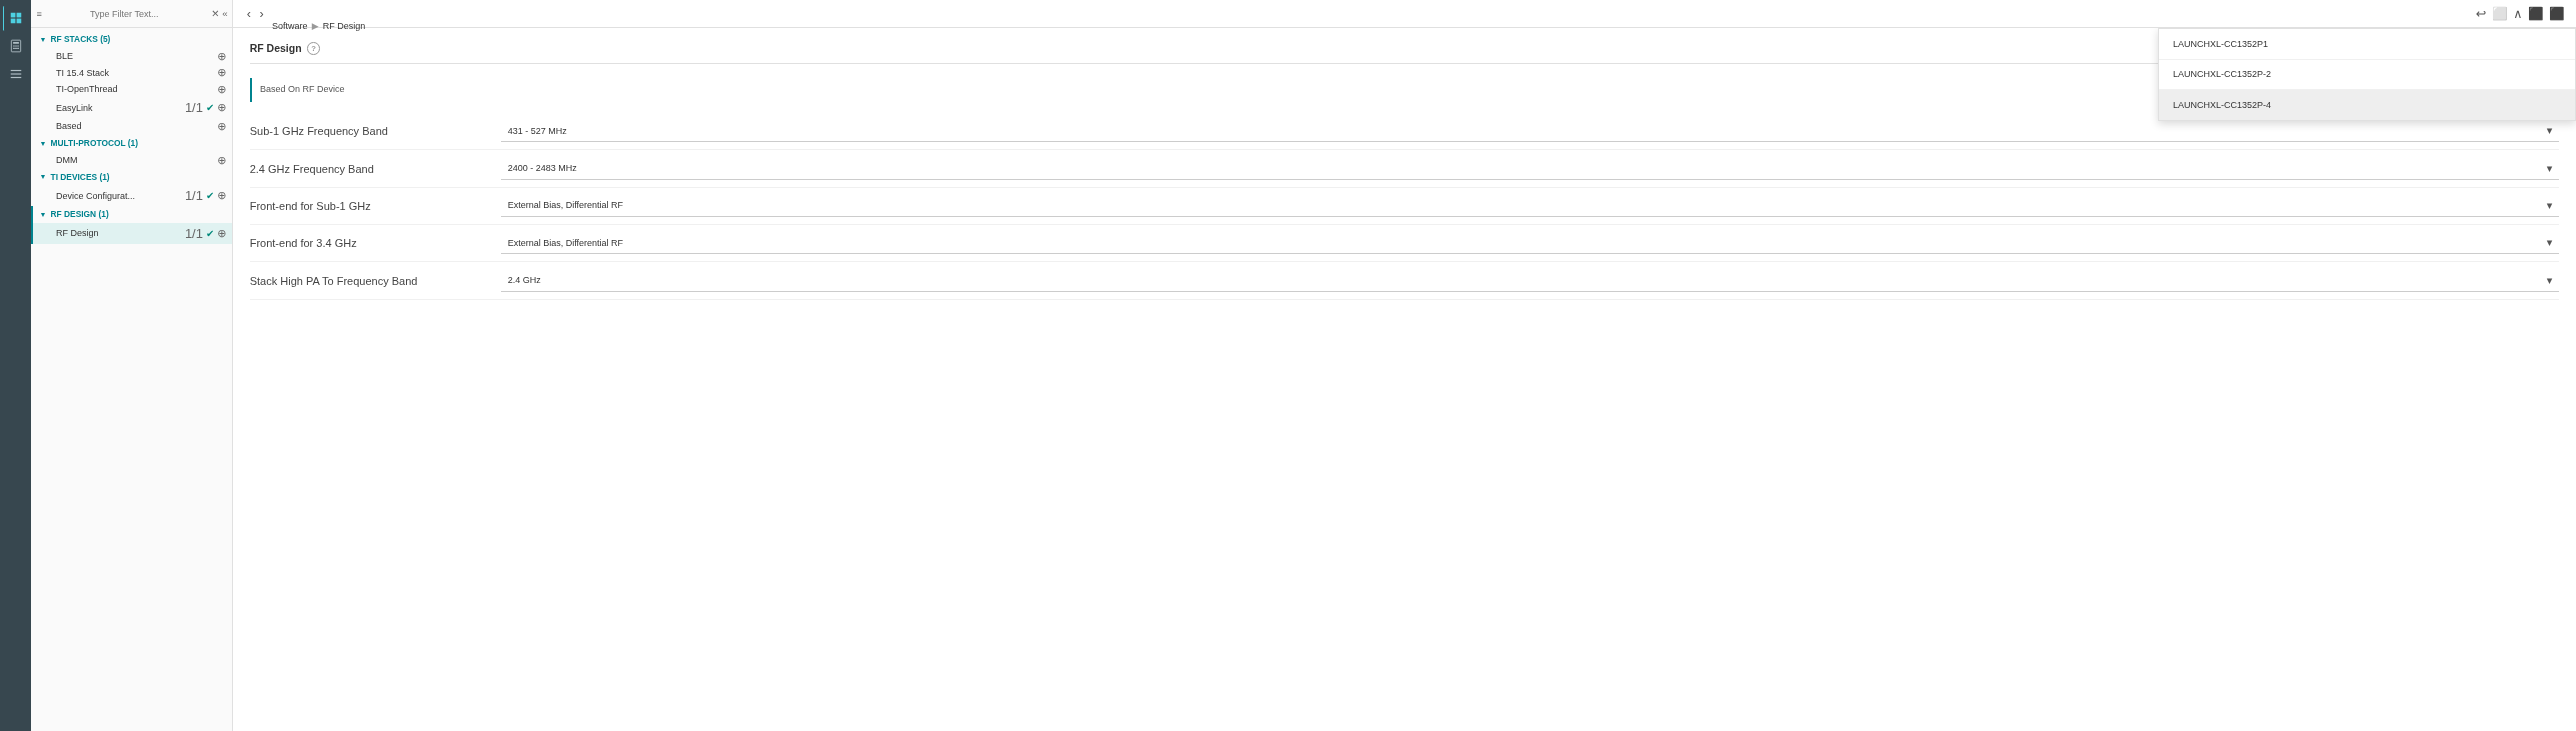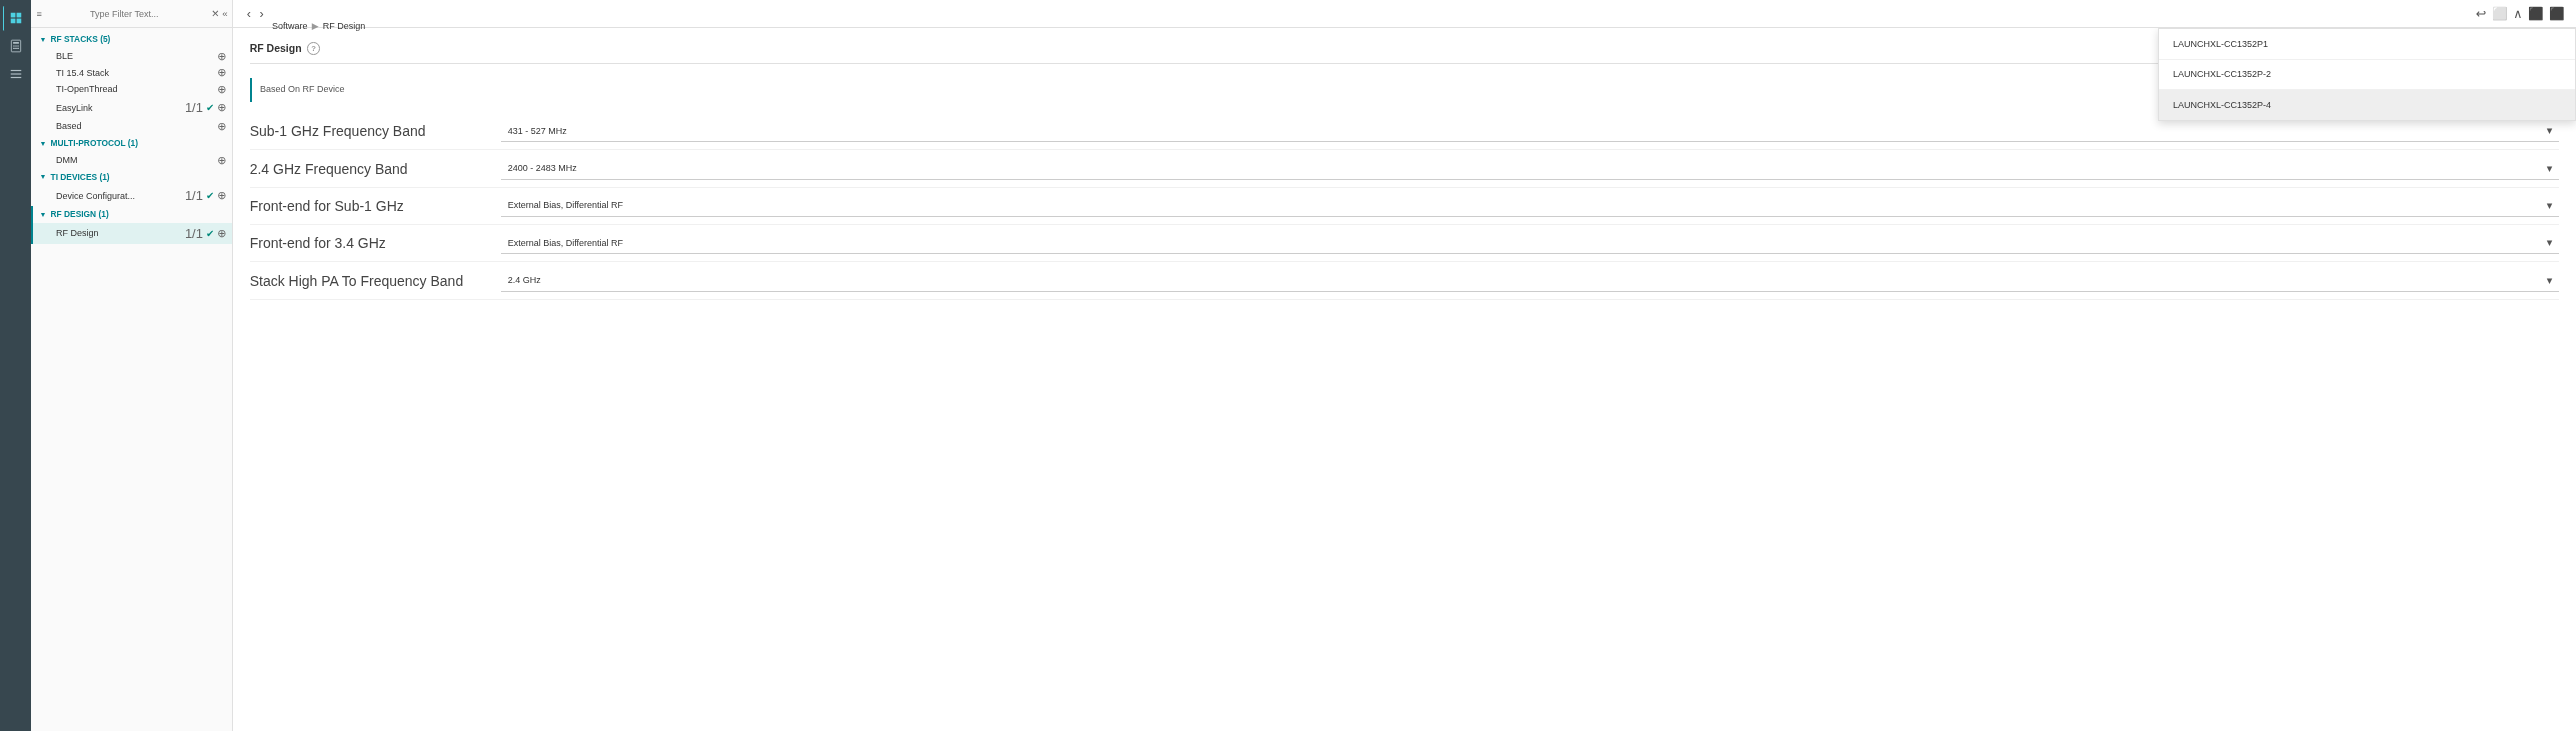--- a/index.html
+++ b/index.html
@@ -232,21 +232,21 @@
     }
 
     .form-row {
       display: flex;
       align-items: center;
       padding: 7px 0;
       border-bottom: 0.7px solid #f0f0f0;
     }
     .form-row-label {
       width: 251px;
-      font-size: 14px;
+      font-size: 11px;
       color: #444;
       flex-shrink: 0;
     }
     .form-row-value {
       flex: 1;
     }
     .dropdown-field {
       display: flex;
       align-items: center;
       justify-content: space-between;

